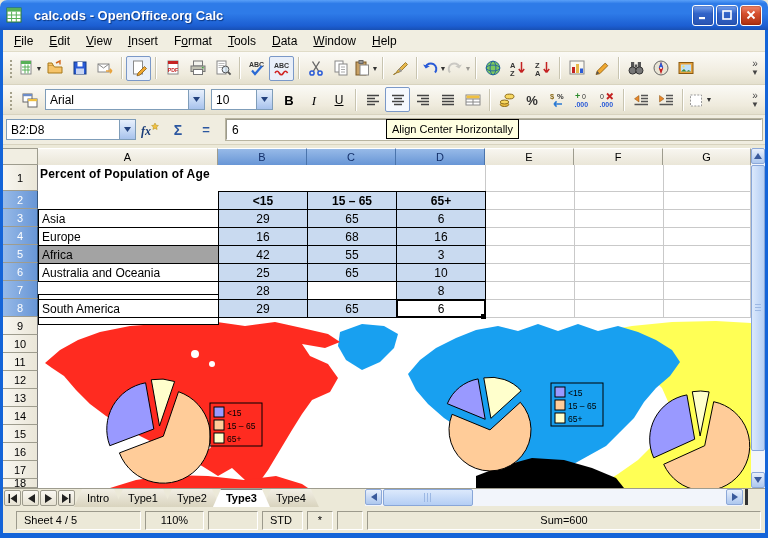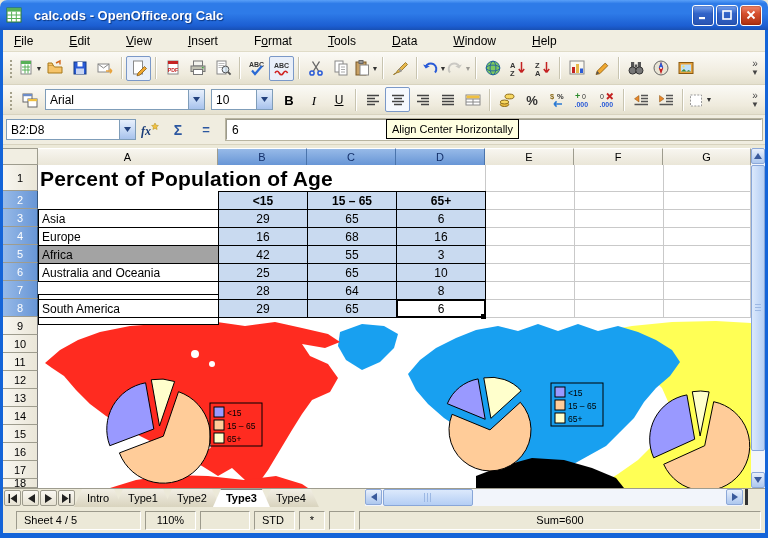--- a/index.html
+++ b/index.html
@@ -17,21 +17,21 @@
     display:flex;align-items:center;padding:0 6px;z-index:60;}
   .title-text{color:#fff;font-weight:bold;font-size:13px;text-shadow:1px 1px 1px #0A3580;margin-left:12px;flex:1;}
   .winbtn{width:22px;height:21px;border:1px solid #fff;border-radius:3px;margin-left:2px;
     display:flex;align-items:center;justify-content:center;
     background:linear-gradient(180deg,#7AA4EE,#3163C8 40%,#2A55B4);box-shadow:inset 0 0 2px #1A3C8C;}
   .winbtn.close{background:linear-gradient(180deg,#F08A70,#D6502E 40%,#AC3010);box-shadow:inset 0 0 2px #7A1800;}
   .winbtn svg{display:block}
   .app-icon{width:16px;height:16px;}
   
   .menubar{position:absolute;top:30px;left:3px;right:3px;height:22px;background:#F1EEE1;
-    display:flex;align-items:center;padding-left:3px;border-bottom:1px solid #E0DCC8;gap:20px;}
+    display:flex;align-items:center;padding-left:3px;border-bottom:1px solid #E0DCC8;}
   .menu-item{padding:2px 8px;font-size:12px;}
   .menu-item u{text-decoration:underline;}
   
   .toolbar{position:absolute;left:3px;right:3px;display:flex;align-items:center;
     background:linear-gradient(180deg,#FBFAF6,#EFEBDD 70%,#E4E0CE);border-bottom:1px solid #D8D3BF;padding:0 2px;}
   .tb1{top:52px;height:33px;}
   .tb2{top:85px;height:30px;}
   .grip{width:6px;height:20px;margin:0 3px;background-image:radial-gradient(circle,#A5A18B 1px,rgba(0,0,0,0) 1.2px);background-size:4px 4px;background-position:1px 1px;}
   .tbtn{width:25px;height:25px;border:1px solid rgba(0,0,0,0);border-radius:2px;display:flex;align-items:center;justify-content:center;position:relative;flex:0 0 auto;}
   .tbtn.pressed{border-color:#7A98C8;background:#E9EFF9;}
@@ -62,21 +62,21 @@
   .rowhdr .rh{border-bottom:1px solid #9E9C8E;border-right:1px solid #808080;display:flex;align-items:center;justify-content:center;font-size:11px;background:linear-gradient(90deg,#F8F6F0,#EAE6D8);}
   .rowhdr .rh.sel{background:linear-gradient(90deg,#97BAE8,#6896D6);color:#fff;border-right:1px solid #34567E;}
   .cells{position:absolute;top:165px;left:38px;width:713px;height:323px;background:#fff;overflow:hidden;}
   .gridline{position:absolute;background:#C9C9C9;}
   .cell{position:absolute;display:flex;align-items:center;overflow:hidden;white-space:nowrap;}
   .cell.num{justify-content:center;}
   .cell.name{padding-left:3px;}
   .cell.border{border:1px solid #000;}
   .cell.tint{background:#C9DAF0;}
   .cell.hdr{font-weight:bold;justify-content:center;}
-  .title-cell{position:absolute;left:2px;top:2px;font-size:21px;font-weight:bold;letter-spacing:.2px;}
+  .title-cell{position:absolute;left:2px;top:2px;font-size:12px;font-weight:bold;letter-spacing:.2px;}
   .active-cell{outline:2px solid #000;outline-offset:-2px;background:#fff;}
   .fill-handle{position:absolute;width:5px;height:5px;background:#000;}
   .chart{position:absolute;left:2px;top:153px;}
   
   .vscroll{position:absolute;top:148px;left:751px;width:14px;height:340px;background:#F2F5FB;z-index:40;display:flex;flex-direction:column;}
   .sbtn{width:14px;height:16px;background:linear-gradient(180deg,#E9F0FC,#C6D8F4 55%,#AEC8EE);border:1px solid #8CA8D8;border-radius:2px;display:flex;align-items:center;justify-content:center;flex:0 0 auto;}
   .vthumb{margin:1px 0;flex:0 0 286px;background:linear-gradient(90deg,#DCE9FC,#B4CEF4);border:1px solid #88A6D8;border-radius:2px;position:relative;}
   .vthumb::after{content:"";position:absolute;left:3px;right:3px;top:50%;height:8px;margin-top:-4px;background:repeating-linear-gradient(180deg,#9CB8E4 0 1px,rgba(0,0,0,0) 1px 3px);}
   .vtrack-gap{flex:1;}
   
@@ -660,21 +660,20 @@
       <div class="cell border name" style="left: 0px; top: 80px; width: 181px; height: 19px; background: #a3a3a3;">Africa</div>
       <div class="cell border num tint" style="left: 180px; top: 80px; width: 90px; height: 19px;">42</div>
       <div class="cell border num tint" style="left: 269px; top: 80px; width: 90px; height: 19px;">55</div>
       <div class="cell border num tint" style="left: 358px; top: 80px; width: 90px; height: 19px;">3</div>
       <div class="cell border name" style="left: 0px; top: 98px; width: 181px; height: 19px; background: rgb(255, 255, 255);">Australia and Oceania</div>
       <div class="cell border num tint" style="left: 180px; top: 98px; width: 90px; height: 19px;">25</div>
       <div class="cell border num tint" style="left: 269px; top: 98px; width: 90px; height: 19px;">65</div>
       <div class="cell border num tint" style="left: 358px; top: 98px; width: 90px; height: 19px;">10</div>
       <div class="cell border name" style="left: 0px; top: 113px; width: 181px; height: 31px; background: rgb(255, 255, 255); margin-top: 16px;">North America</div>
       <div class="cell border num tint" style="left: 180px; top: 116px; width: 90px; height: 19px;">28</div>
-      <div class="cell border num tint" style="left: 269px; top: 116px; width: 90px; height: 19px;">64</div>
       <div class="cell border num tint" style="left: 358px; top: 116px; width: 90px; height: 19px;">8</div>
       <div class="cell border name" style="left: 0px; top: 134px; width: 181px; height: 19px; background: rgb(255, 255, 255);">South America</div>
       <div class="cell border num tint" style="left: 180px; top: 134px; width: 90px; height: 19px;">29</div>
       <div class="cell border num tint" style="left: 269px; top: 134px; width: 90px; height: 19px;">65</div>
       <div class="cell border num active-cell" style="left: 358px; top: 134px; width: 90px; height: 19px;">6</div>
       <div class="fill-handle" style="left: 443px; top: 149px;"></div>
     </div>
 
   <div class="vscroll">
     <div class="sbtn">
@@ -733,21 +732,21 @@
     <div class="hbtn">
         <svg width="6" height="8" viewBox="0 0 6 8">
           <path d="M0 0v8l6-4z" fill="#3A5A9C"></path>
         </svg>
       </div>
   </div>
   <div class="splitter"></div>
 
   <div class="statusbar" id="statusbar">
       <div class="panel" style="width: 125px; margin-left: 9px;">Sheet 4 / 5</div>
-      <div class="panel center" style="width: 51px;">110%</div>
+      <div class="panel center" style="width: 59px;">110%</div>
       <div class="panel" style="width: 50px;"></div>
       <div class="panel" style="width: 41px;">STD</div>
       <div class="panel center" style="width: 26px;">*</div>
       <div class="panel" style="width: 26px;"></div>
       <div class="panel center" style="flex: 1 1 0%;">Sum=600</div>
     </div>
 
   <div class="tooltip">
       <span>Align Center Horizontally</span>
     </div>

